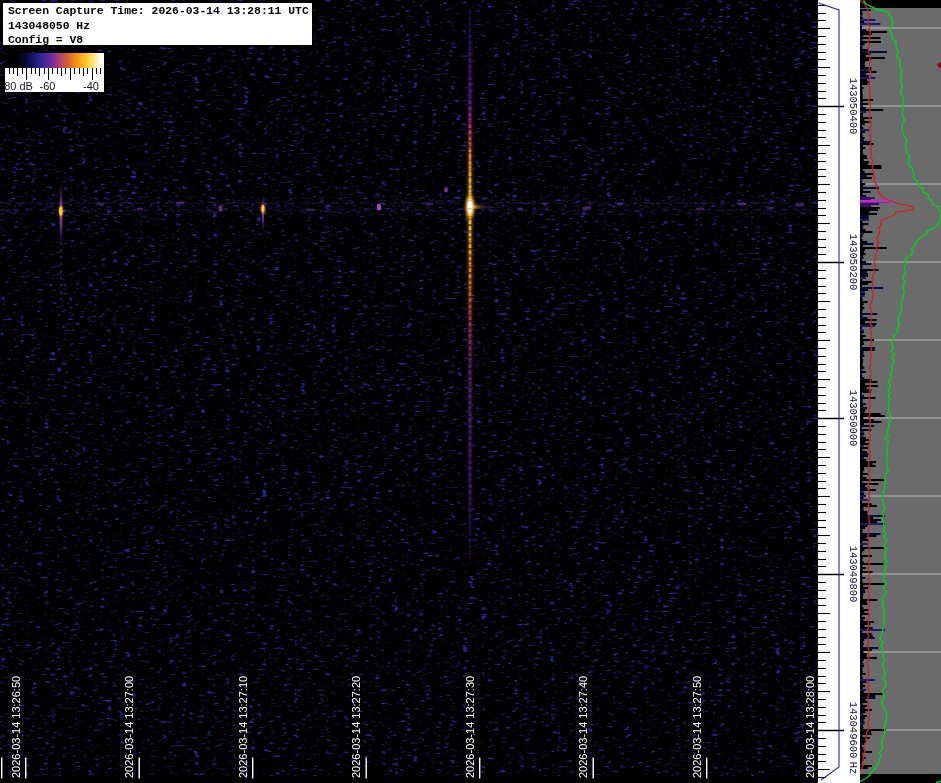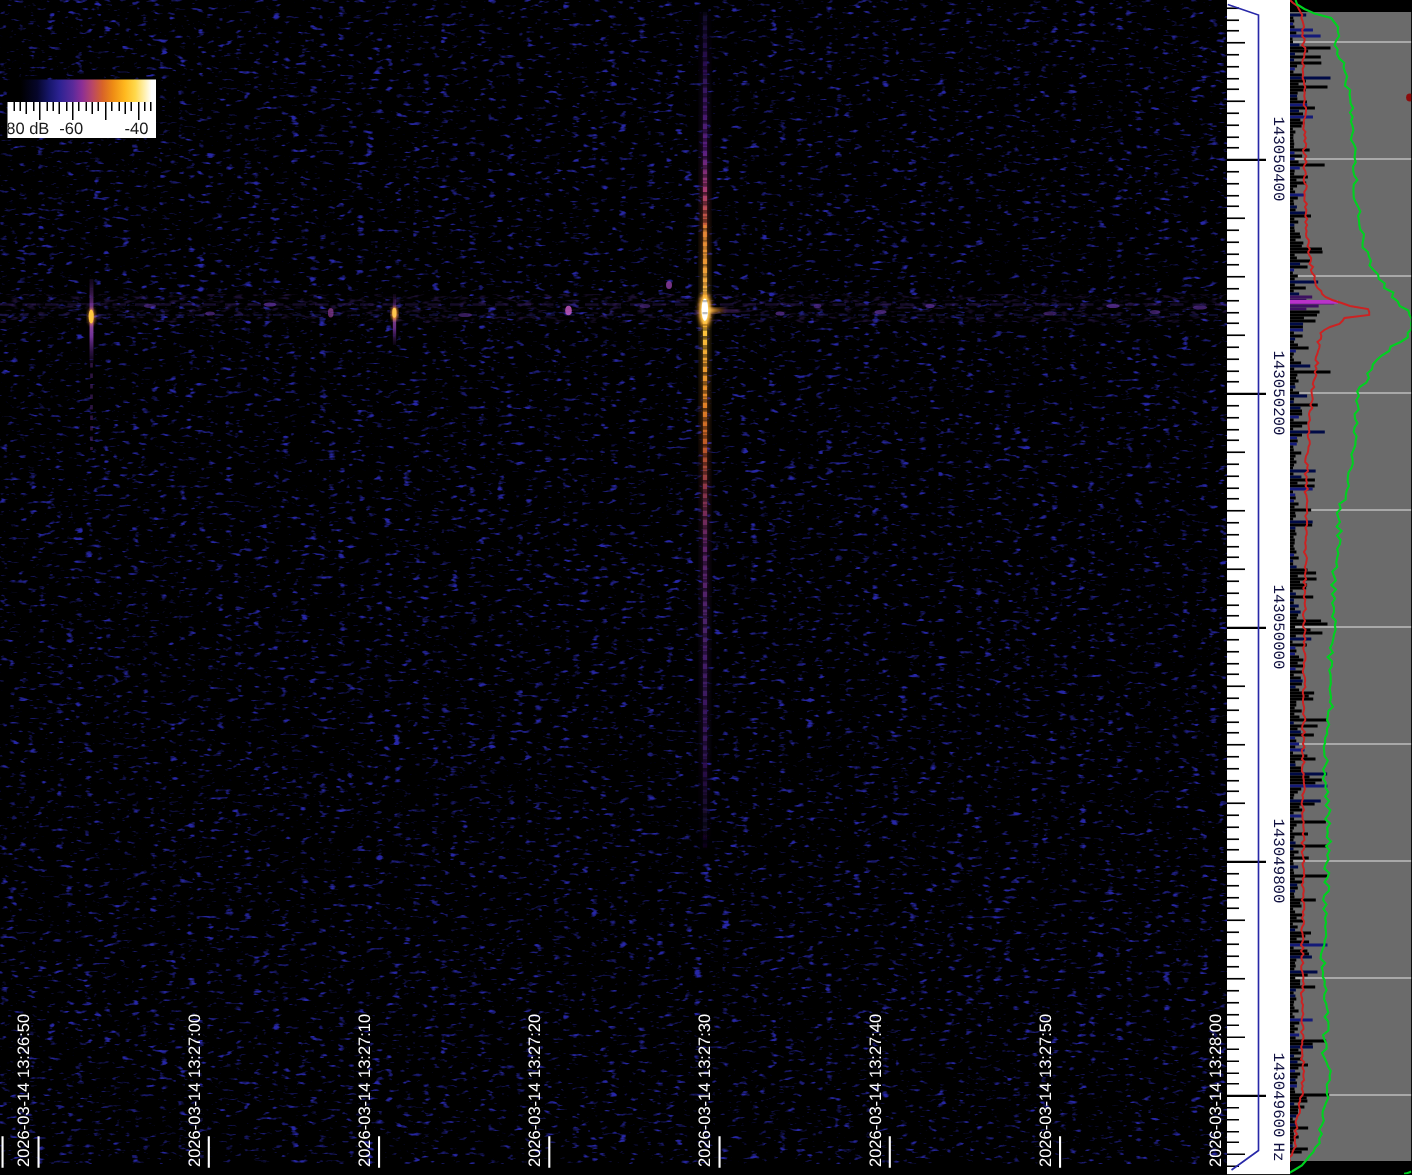--- a/index.html
+++ b/index.html
@@ -634,20 +634,24 @@
       <rect y="761" width="1.8" height="2" fill="#000000"></rect>
       <rect y="763" width="1.8" height="2" fill="#000a46"></rect>
       <rect y="765" width="11.9" height="2" fill="#000000"></rect>
       <rect y="767" width="7.8" height="2" fill="#000000"></rect>
       <rect y="200" width="32" height="2.5" fill="#b832c8"></rect>
 <polyline points="-0.1,0 2.1,2 4.9,4 5.9,6 7.0,8 8.2,10 7.5,12 8.4,14 8.9,16 9.4,18 8.1,20 8.6,22 8.1,24 9.8,26 9.5,28 8.1,30 10.2,32 10.2,34 9.5,36 9.5,38 8.5,40 8.2,42 9.4,44 8.4,46 8.7,48 8.8,50 8.4,52 9.3,54 9.3,56 10.2,58 9.5,60 9.8,62 9.5,64 9.9,66 9.5,68 9.1,70 10.7,72 10.7,74 10.4,76 10.1,78 9.3,80 9.1,82 9.2,84 8.8,86 10.3,88 9.5,90 10.5,92 9.5,94 10.8,96 10.6,98 8.7,100 9.2,102 10.8,104 9.8,106 11.0,108 9.7,110 9.0,112 10.2,114 10.6,116 9.5,118 9.1,120 9.7,122 11.2,124 10.8,126 9.5,128 9.8,130 9.6,132 9.6,134 11.3,136 10.0,138 10.9,140 10.7,142 10.2,144 11.5,146 10.2,148 11.4,150 10.4,152 11.1,154 10.7,156 10.9,158 12.5,160 12.5,162 11.7,164 13.2,166 12.1,168 12.8,170 14.1,172 13.9,174 13.0,176 15.3,178 13.9,180 14.7,182 16.5,184 16.2,186 16.9,188 17.1,190 18.4,192 20.8,194 21.4,196 23.6,198 28.2,200 34.4,202 40.0,204 52.0,206 52.8,208 52.8,210 36.3,212 34.9,214 32.9,216 26.7,218 22.9,220 20.3,222 20.9,224 20.6,226 18.3,228 19.8,230 19.5,232 18.7,234 18.2,236 17.3,238 17.0,240 18.8,242 16.9,244 17.7,246 16.5,248 17.5,250 16.7,252 15.7,254 15.2,256 16.1,258 14.3,260 14.4,262 14.8,264 15.2,266 14.5,268 13.6,270 14.9,272 13.2,274 12.6,276 13.0,278 13.3,280 12.3,282 12.4,284 12.6,286 12.9,288 11.8,290 12.1,292 13.1,294 13.2,296 12.3,298 12.2,300 11.8,302 10.7,304 10.3,306 10.1,308 11.9,310 11.4,312 12.0,314 9.9,316 11.2,318 10.8,320 11.4,322 10.4,324 11.9,326 9.8,328 10.9,330 11.2,332 11.6,334 11.2,336 11.1,338 11.3,340 11.5,342 10.2,344 11.0,346 11.4,348 11.3,350 10.3,352 11.1,354 11.2,356 10.5,358 10.6,360 10.1,362 10.5,364 10.5,366 9.3,368 10.5,370 11.3,372 11.0,374 10.6,376 9.9,378 10.6,380 10.2,382 9.9,384 10.7,386 9.0,388 10.5,390 8.9,392 10.1,394 9.8,396 9.2,398 10.2,400 9.8,402 10.0,404 10.6,406 9.1,408 8.6,410 9.2,412 10.0,414 8.9,416 8.8,418 10.4,420 9.8,422 9.3,424 10.3,426 9.1,428 9.8,430 8.8,432 9.3,434 10.1,436 10.3,438 10.2,440 9.1,442 9.5,444 8.9,446 8.5,448 9.3,450 10.0,452 10.1,454 9.7,456 10.3,458 8.8,460 8.5,462 9.1,464 8.7,466 8.6,468 9.0,470 9.5,472 9.1,474 8.7,476 9.9,478 10.2,480 9.0,482 8.2,484 8.1,486 9.9,488 8.1,490 9.5,492 9.2,494 8.6,496 9.7,498 7.9,500 8.2,502 8.9,504 7.9,506 9.7,508 8.4,510 8.1,512 7.9,514 9.2,516 8.8,518 9.2,520 9.2,522 9.6,524 9.9,526 9.3,528 8.2,530 8.8,532 8.1,534 7.7,536 8.7,538 9.3,540 8.1,542 8.3,544 8.4,546 9.2,548 8.8,550 9.0,552 9.3,554 8.5,556 9.4,558 9.6,560 7.8,562 9.6,564 9.2,566 7.8,568 8.5,570 8.9,572 9.5,574 8.3,576 8.8,578 9.4,580 9.2,582 9.6,584 8.5,586 8.9,588 7.9,590 9.0,592 9.2,594 8.8,596 9.0,598 7.9,600 9.4,602 9.5,604 9.5,606 8.5,608 9.1,610 8.0,612 9.3,614 9.2,616 8.1,618 7.5,620 8.3,622 8.5,624 9.0,626 8.3,628 7.3,630 9.0,632 7.4,634 9.0,636 7.6,638 7.9,640 8.9,642 7.5,644 7.5,646 8.3,648 8.7,650 9.0,652 8.6,654 9.2,656 8.2,658 9.2,660 7.3,662 7.6,664 8.2,666 7.7,668 8.7,670 8.4,672 8.2,674 8.9,676 8.2,678 7.7,680 7.8,682 8.8,684 9.0,686 7.4,688 8.8,690 9.1,692 8.1,694 8.2,696 7.4,698 8.1,700 8.1,702 8.4,704 7.3,706 9.4,708 8.5,710 8.4,712 9.4,714 8.9,716 8.9,718 9.4,720 7.7,722 8.5,724 7.9,726 8.8,728 8.4,730 6.7,732 6.8,734 5.8,736 6.2,738 6.7,740 6.5,742 5.1,744 4.4,746 3.7,748 4.3,750 4.9,752 3.2,754 4.6,756 3.0,758 3.3,760 3.2,762 4.0,764 2.6,766 1.7,768 1.3,770 -0.7,772 -0.1,774 -2.2,776 -2.1,778 -3.4,780 -4.3,782" fill="none" stroke="#cc2222" stroke-width="1.3"></polyline>
 <polyline points="3.7,0 4.8,3 9.6,6 16.3,9 27.4,12 29.7,15 32.1,18 31.8,21 32.8,24 30.8,27 29.7,30 31.8,33 31.4,36 32.9,39 36.2,42 35.7,45 36.7,48 38.1,51 37.2,54 36.6,57 40.1,60 39.7,63 40.2,66 40.4,69 42.1,72 40.0,75 41.8,78 40.6,81 41.7,84 42.3,87 41.3,90 40.6,93 42.5,96 43.8,99 43.4,102 43.0,105 43.8,108 42.1,111 42.2,114 42.9,117 44.9,120 42.5,123 42.3,126 42.4,129 42.5,132 43.9,135 45.5,138 46.9,141 45.4,144 46.0,147 46.2,150 46.8,153 49.3,156 49.0,159 48.4,162 48.4,165 52.0,168 52.6,171 54.0,174 53.0,177 55.7,180 58.7,183 59.2,186 63.2,189 62.7,192 68.9,195 68.0,198 71.9,201 73.1,204 78.9,207 79.7,210 81.4,213 80.7,216 81.3,219 78.5,222 78.5,225 73.7,228 67.1,231 66.1,234 61.1,237 57.8,240 55.2,243 54.7,246 51.5,249 52.6,252 50.9,255 46.5,258 44.8,261 45.9,264 44.1,267 45.2,270 45.8,273 43.1,276 43.3,279 45.0,282 43.0,285 42.5,288 44.4,291 43.7,294 43.5,297 42.3,300 40.9,303 41.7,306 41.9,309 40.9,312 39.0,315 38.6,318 38.4,321 39.3,324 37.8,327 37.2,330 37.1,333 32.9,336 33.8,339 31.3,342 32.2,345 33.3,348 31.1,351 34.4,354 31.4,357 33.7,360 33.2,363 31.4,366 32.2,369 31.4,372 30.8,375 31.5,378 28.2,381 29.3,384 30.5,387 27.6,390 30.6,393 28.0,396 30.0,399 28.1,402 29.3,405 29.3,408 28.1,411 30.6,414 29.9,417 30.4,420 29.3,423 28.8,426 28.2,429 26.7,432 28.6,435 25.1,438 28.1,441 27.9,444 26.2,447 27.1,450 27.1,453 27.2,456 26.4,459 26.9,462 27.4,465 26.6,468 28.6,471 25.6,474 25.2,477 24.7,480 26.1,483 24.6,486 24.8,489 23.4,492 23.4,495 22.5,498 22.8,501 23.0,504 25.2,507 23.8,510 22.1,513 23.5,516 22.0,519 23.9,522 23.6,525 25.5,528 23.4,531 26.0,534 23.8,537 26.9,540 25.7,543 23.5,546 26.7,549 24.7,552 25.2,555 24.5,558 27.3,561 24.1,564 26.4,567 24.8,570 25.7,573 24.0,576 22.9,579 26.1,582 25.0,585 23.0,588 26.1,591 25.8,594 22.8,597 22.1,600 24.3,603 22.3,606 24.5,609 23.3,612 24.1,615 23.4,618 24.0,621 24.1,624 23.1,627 22.9,630 21.7,633 20.7,636 20.4,639 23.5,642 21.1,645 22.1,648 21.8,651 23.2,654 23.0,657 24.4,660 22.9,663 22.7,666 24.1,669 24.6,672 25.5,675 23.1,678 25.5,681 25.7,684 25.6,687 22.0,690 22.9,693 24.3,696 24.4,699 21.3,702 22.8,705 24.3,708 25.4,711 27.2,714 26.4,717 26.6,720 24.5,723 24.8,726 24.5,729 25.5,732 24.1,735 23.0,738 21.8,741 21.7,744 22.6,747 21.3,750 19.4,753 21.2,756 19.4,759 19.8,762 16.8,765 15.6,768 12.7,771 10.4,774 7.9,777 2.9,780 -2.4,783" fill="none" stroke="#00d020" stroke-width="1.4"></polyline>
 <circle cx="80" cy="65" r="2.6" fill="#8c0c0c"></circle>
 <path d="M 81,781 q -3.5,1.5 -5,1.5" fill="none" stroke="#00d020" stroke-width="1.4"></path>
 </svg>
+<div style="position:absolute;left:2px;top:2px;width:311px;height:44px;background:#fff;border:1px solid #000;
+font-family:'Liberation Mono',monospace;font-weight:bold;font-size:11.4px;line-height:14.55px;color:#000;padding:1px 0 0 5px;white-space:pre">Screen Capture Time: 2026-03-14 13:28:11 UTC
+143048050 Hz
+Config = V8</div>
 <div style="position:absolute;left:5px;top:53px;width:99px;height:15px;background:linear-gradient(to right,#000000 0%,#000000 9%,#06062a 20%,#16166a 28%,#2c2292 35%,#5a2a9a 44%,#8a2e96 50%,#b84668 57%,#d86428 64%,#ee8c14 71%,#ffb81e 79%,#ffd84a 86%,#ffefaa 92%,#ffffff 97%)"></div>
 <div style="position:absolute;left:5px;top:68px;width:99px;height:24px;background:#fff">
 <svg width="99" height="24" style="position:absolute;left:0;top:0">
         <line x1="-0.5" y1="0" x2="-0.5" y2="12" stroke="#000" stroke-width="1"></line>
         <line x1="4.5" y1="0" x2="4.5" y2="6" stroke="#000" stroke-width="1"></line>
         <line x1="8.5" y1="0" x2="8.5" y2="6" stroke="#000" stroke-width="1"></line>
         <line x1="12.5" y1="0" x2="12.5" y2="8" stroke="#000" stroke-width="1"></line>
         <line x1="17.5" y1="0" x2="17.5" y2="6" stroke="#000" stroke-width="1"></line>
         <line x1="21.5" y1="0" x2="21.5" y2="12" stroke="#000" stroke-width="1"></line>
         <line x1="26.5" y1="0" x2="26.5" y2="6" stroke="#000" stroke-width="1"></line>

